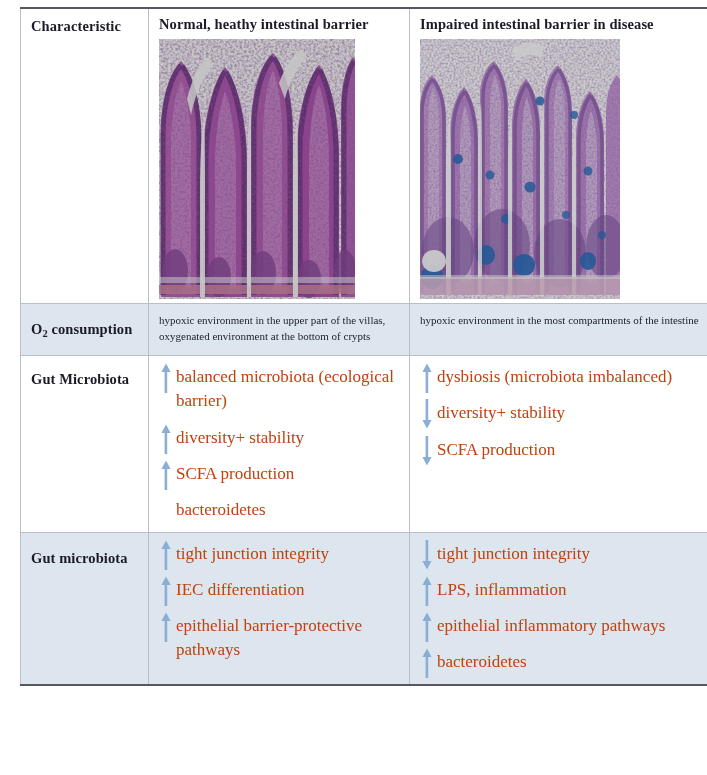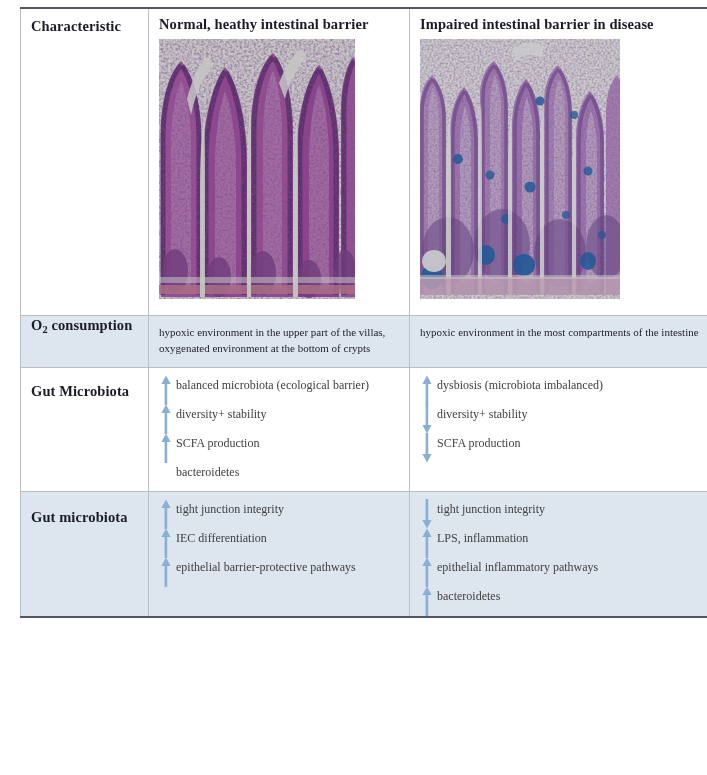--- a/index.html
+++ b/index.html
@@ -60,39 +60,39 @@
     line-height: 1.25;
     letter-spacing: .1px;
   }
 
   .char-cell .cell {
     padding-top: 14px;
   }
 
   
   td.char-cell { vertical-align: middle; }
-  td.char-cell .cell { padding-top: 0; padding-bottom: 0; }
+  td.char-cell .cell { padding-top: 16px; padding-bottom: 0; }
 
   .head-title {
     font-weight: bold;
     font-size: 14.5px;
     line-height: 1.2;
     letter-spacing: .1px;
     white-space: nowrap;
   }
 
   .body-text {
     font-size: 11px;
     line-height: 1.45;
     color: #23232e;
   }
 
   
   .img-head .cell {
-    padding: 7px 10px 16px 10px;
+    padding: 7px 10px 4px 10px;
   }
   .histo-wrap {
     margin-top: 6px;
   }
   .histo {
     position: relative;
     overflow: hidden;
     border: 0;
   }
   .histo-normal {
@@ -107,23 +107,23 @@
   
   .arrow-list {
     list-style: none;
     margin: 0;
     padding: 0;
   }
   .arrow-item {
     position: relative;
     padding-left: 17px;
     margin-bottom: 12px;
-    font-size: 12px;
+    font-size: 17px;
     line-height: 1.42;
-    color: #404040;
+    color: #c2410c;
   }
   .arrow-item:last-child { margin-bottom: 0; }
   .arrow-item .glyph {
     position: absolute;
     left: 1px;
     top: -2px;
     width: 12px;
     height: 30px;
     display: block;
   }

